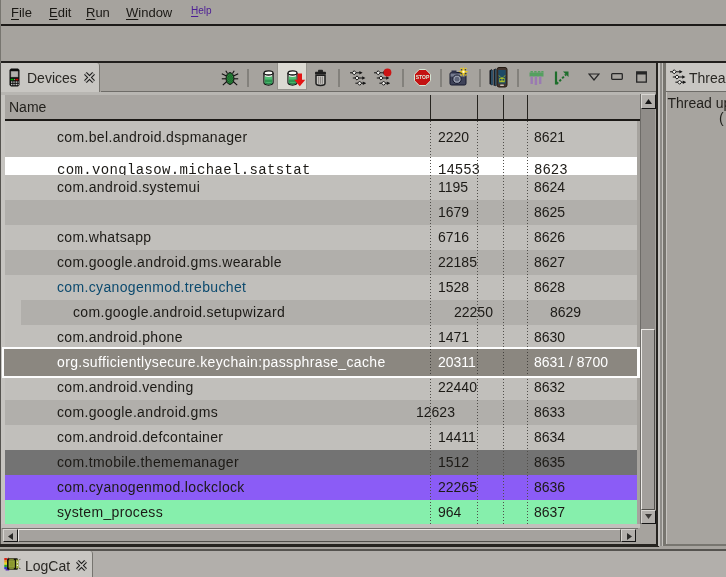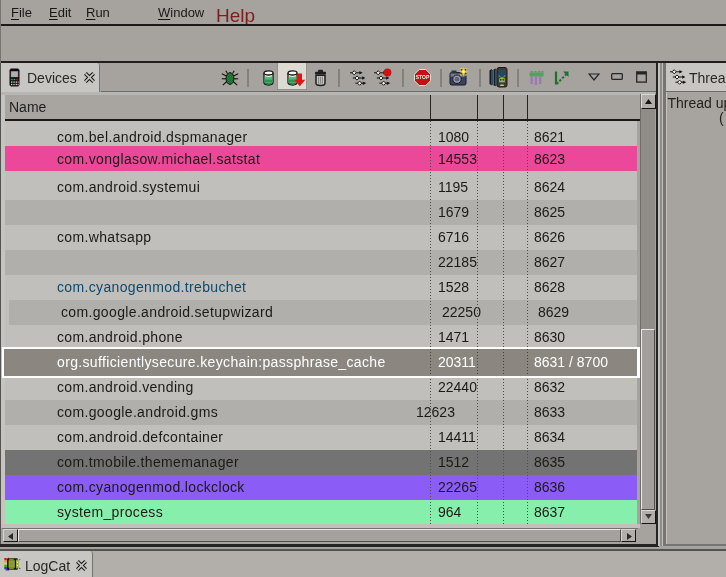--- a/index.html
+++ b/index.html
@@ -5,22 +5,22 @@
 body { background:#a6a39e; font-family:"Liberation Sans", sans-serif; position:relative; }
 .abs { position:absolute; }
 .txt { white-space:pre; }
 u { text-decoration-thickness:1px; text-underline-offset:2px; }
 </style></head>
 <body>
 
 <div class="abs txt" style="left:11px;top:5px;font-size:13px;color:#1a1814;"><u>F</u>ile</div>
 <div class="abs txt" style="left:49px;top:5px;font-size:13px;color:#1a1814;"><u>E</u>dit</div>
 <div class="abs txt" style="left:86px;top:5px;font-size:13px;color:#1a1814;"><u>R</u>un</div>
-<div class="abs txt" style="left:126px;top:5px;font-size:13px;color:#1a1814;margin-left:32px;"><u>W</u>indow</div>
-<div class="abs txt" style="left:191px;top:5px;font-size:19px;color:#7f1d1d;margin-left:25px;"><u>H</u>elp</div>
+<div class="abs txt" style="left:126px;top:5px;font-size:13px;color:#1a1814;"><u>W</u>indow</div>
+<div class="abs txt" style="left:191px;top:5px;font-size:10px;color:#4c1d95;"><u>H</u>elp</div>
 <div class="abs" style="left:0;top:24px;width:726px;height:2px;background:#1c1a18;"></div>
 
 <div class="abs" style="left:0;top:61px;width:726px;height:2px;background:#211f1d;"></div>
 
 <div class="abs" style="left:101px;top:90.5px;width:555px;height:1.5px;background:#6e6c68;"></div>
 
 <div class="abs" style="left:1px;top:92px;width:654px;height:3px;background:#b8b6b2;"></div>
 
 <div class="abs" style="left:1px;top:63px;width:99px;height:29px;background:#c8c6c2;border-right:1.5px solid #76746f;border-top-right-radius:3px;"></div>
 
@@ -221,52 +221,53 @@
 <div class="abs" style="left:430px;top:95px;width:1px;height:24px;background:#26241f;"></div>
 <div class="abs" style="left:477px;top:95px;width:1px;height:24px;background:#26241f;"></div>
 <div class="abs" style="left:503px;top:95px;width:1px;height:24px;background:#26241f;"></div>
 <div class="abs" style="left:527px;top:95px;width:1px;height:24px;background:#26241f;"></div>
 <div class="abs" style="left:1px;top:119px;width:639px;height:2px;background:#1b1916;"></div>
 
 <div class="abs" style="left:1px;top:95px;width:4px;height:429px;background:#c6c4c0;"></div>
 <div id="rows" class="abs" style="left:5px;top:121px;width:632px;height:403px;background:#c1bfbb;overflow:hidden;">
   <div class="abs" style="left:0;top:3.5px;width:632px;height:25px;background:#c1bfbb;">
       <div class="abs txt" style="left:52px;top:4.5px;font-size:14px;letter-spacing:0.35px;color:#1c1a16;">com.bel.android.dspmanager</div>
-      <div class="abs txt" style="left:433px;top:4.5px;font-size:14px;color:#1c1a16;">1080</div>
+      <div class="abs txt" style="left:433px;top:4.5px;font-size:14px;color:#1c1a16;">2220</div>
       <div class="abs txt" style="left:529px;top:4.5px;font-size:14px;color:#1c1a16;">8621</div>
     </div>
-  <div class="abs" style="left:0;top:25px;width:632px;height:25px;background:#ec4899;">
+  <div class="abs" style="left:0;top:36px;width:632px;height:25px;background:#ffffff;font-family:Liberation Mono, monospace;">
       <div class="abs txt" style="left:52px;top:4.5px;font-size:14px;letter-spacing:0.35px;color:#1c1a16;">com.vonglasow.michael.satstat</div>
       <div class="abs txt" style="left:433px;top:4.5px;font-size:14px;color:#1c1a16;">14553</div>
       <div class="abs txt" style="left:529px;top:4.5px;font-size:14px;color:#1c1a16;">8623</div>
     </div>
   <div class="abs" style="left:0;top:53.5px;width:632px;height:25px;background:#c1bfbb;">
       <div class="abs txt" style="left:52px;top:4.5px;font-size:14px;letter-spacing:0.35px;color:#1c1a16;">com.android.systemui</div>
       <div class="abs txt" style="left:433px;top:4.5px;font-size:14px;color:#1c1a16;">1195</div>
       <div class="abs txt" style="left:529px;top:4.5px;font-size:14px;color:#1c1a16;">8624</div>
     </div>
   <div class="abs" style="left:0;top:78.5px;width:632px;height:25px;background:#b1afab;">
       <div class="abs txt" style="left:433px;top:4.5px;font-size:14px;color:#1c1a16;">1679</div>
       <div class="abs txt" style="left:529px;top:4.5px;font-size:14px;color:#1c1a16;">8625</div>
     </div>
   <div class="abs" style="left:0;top:103.5px;width:632px;height:25px;background:#c1bfbb;">
       <div class="abs txt" style="left:52px;top:4.5px;font-size:14px;letter-spacing:0.35px;color:#1c1a16;">com.whatsapp</div>
       <div class="abs txt" style="left:433px;top:4.5px;font-size:14px;color:#1c1a16;">6716</div>
       <div class="abs txt" style="left:529px;top:4.5px;font-size:14px;color:#1c1a16;">8626</div>
     </div>
   <div class="abs" style="left:0;top:128.5px;width:632px;height:25px;background:#b1afab;">
+      <div class="abs txt" style="left:52px;top:4.5px;font-size:14px;letter-spacing:0.35px;color:#1c1a16;">com.google.android.gms.wearable</div>
       <div class="abs txt" style="left:433px;top:4.5px;font-size:14px;color:#1c1a16;">22185</div>
       <div class="abs txt" style="left:529px;top:4.5px;font-size:14px;color:#1c1a16;">8627</div>
     </div>
   <div class="abs" style="left:0;top:153.5px;width:632px;height:25px;background:#c1bfbb;">
       <div class="abs txt" style="left:52px;top:4.5px;font-size:14px;letter-spacing:0.35px;color:#0c4a6e;">com.cyanogenmod.trebuchet</div>
       <div class="abs txt" style="left:433px;top:4.5px;font-size:14px;color:#1c1a16;">1528</div>
       <div class="abs txt" style="left:529px;top:4.5px;font-size:14px;color:#1c1a16;">8628</div>
     </div>
-  <div class="abs" style="left:4px;top:178.5px;width:632px;height:32px;background:#b1afab;">
+  <div class="abs" style="left:16px;top:178.5px;width:632px;height:32px;background:#b1afab;">
       <div class="abs txt" style="left:52px;top:4.5px;font-size:14px;letter-spacing:0.35px;color:#1c1a16;">com.google.android.setupwizard</div>
       <div class="abs txt" style="left:433px;top:4.5px;font-size:14px;color:#1c1a16;">22250</div>
       <div class="abs txt" style="left:529px;top:4.5px;font-size:14px;color:#1c1a16;">8629</div>
     </div>
   <div class="abs" style="left:0;top:203.5px;width:632px;height:25px;background:#c1bfbb;">
       <div class="abs txt" style="left:52px;top:4.5px;font-size:14px;letter-spacing:0.35px;color:#1c1a16;">com.android.phone</div>
       <div class="abs txt" style="left:433px;top:4.5px;font-size:14px;color:#1c1a16;">1471</div>
       <div class="abs txt" style="left:529px;top:4.5px;font-size:14px;color:#1c1a16;">8630</div>
     </div>
   <div class="abs" style="left:0;top:228.5px;width:632px;height:25px;background:#b1afab;"></div>

